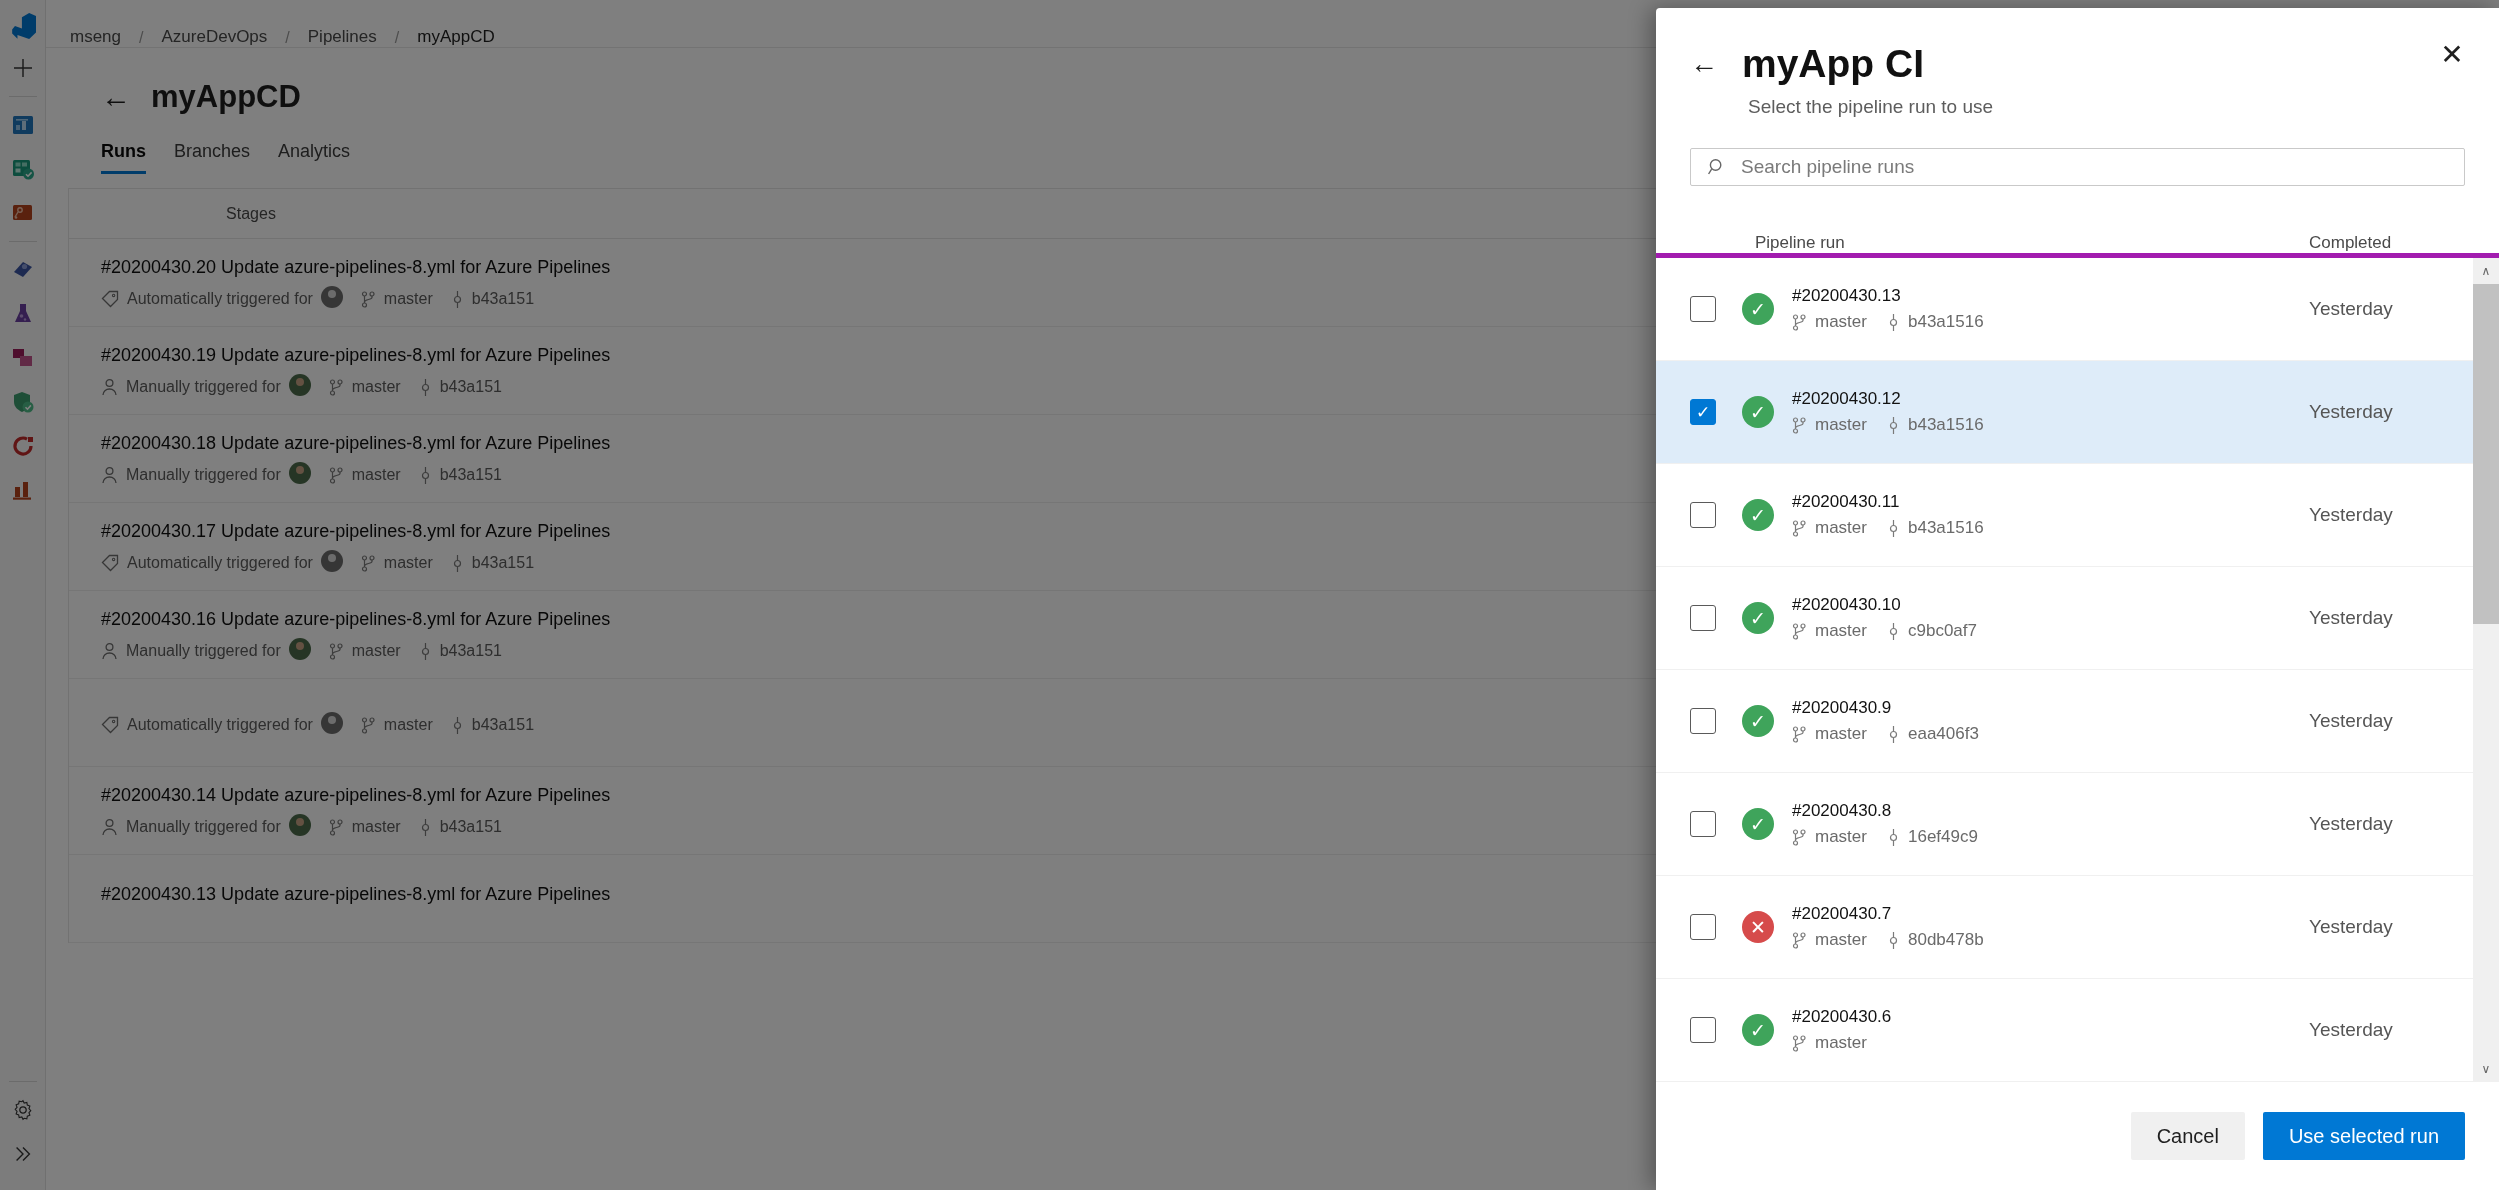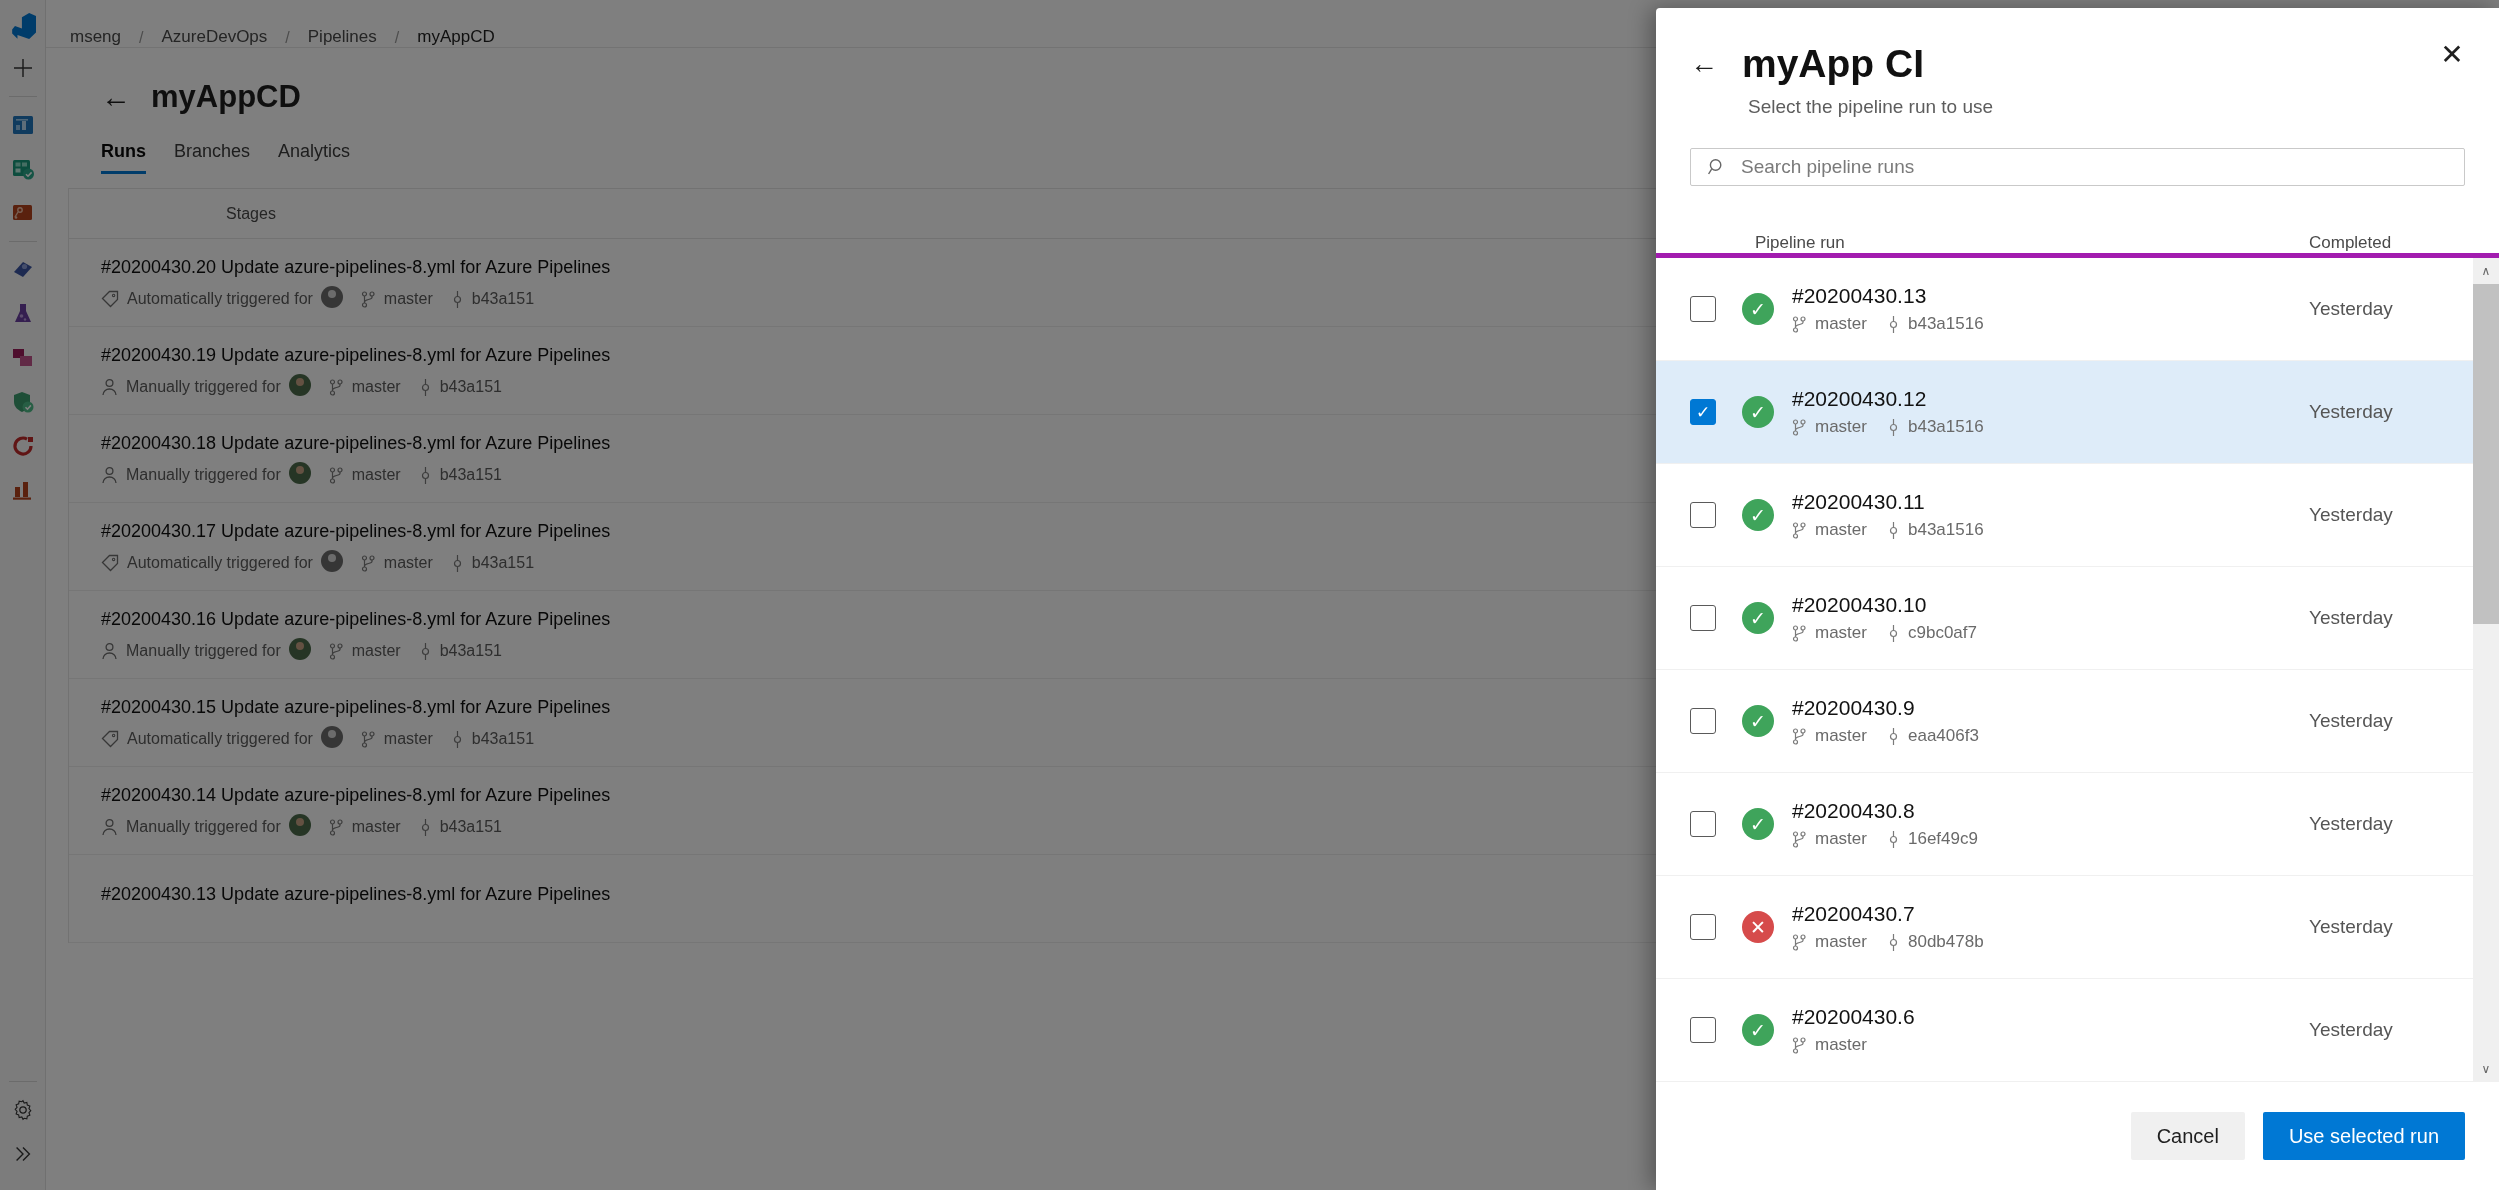--- a/index.html
+++ b/index.html
@@ -144,21 +144,21 @@
   .cbox.checked { background: #0078d4; border-color: #0078d4; }
   .cbox .tick { color: #fff; font-size: 17px; line-height: 1; display: none; }
   .cbox.checked .tick { display: block; }
 
   .lrow-status { margin-left: 26px; flex: none; }
   .status-circle.big { width: 32px; height: 32px; font-size: 19px; }
   .status-circle.ok.big { background: #3fa45b; }
   .status-circle.fail.big { background: #d64b4b; }
 
   .lrow-main { flex: 1; margin-left: 18px; }
-  .lrow-name { font-size: 21px; color: #121212; margin-bottom: 6px; }
+  .lrow-name { font-size: 17px; color: #121212; margin-bottom: 6px; }
   .lrow-meta { display: flex; align-items: center; gap: 8px; font-size: 17px; color: #6a6a6a; }
   .lrow-meta .gap { margin-left: 12px; }
   .lrow-completed { width: 190px; font-size: 19px; color: #555; }
 
   .panel-scrollbar {
     position: absolute; right: 0; top: 0; width: 26px; bottom: 0;
     background: #f0f0f0; display: flex; flex-direction: column; align-items: center;
   }
   .sb-arrow {
     height: 26px; width: 26px; display:flex; align-items:center; justify-content:center;
@@ -475,21 +475,20 @@
                   </span>
                   <span>b43a151</span>
                 </div>
               </div>
               <div class="tcell-stages">
                 <span class="status-circle ok">✓</span>
               </div>
             </div>
             <div class="trow">
               <div class="tcell-desc">
-                <div class="run-title">#20200430.15 Update azure-pipelines-8.yml for Azure Pipelines</div>
                 <div class="run-sub">
                   <span>
                     <svg class="icon-svg" width="18" height="18" viewBox="0 0 18 18">
                       <path d="M1.5 8.5L8.5 1.5h8v8l-7 7z" fill="none" stroke="#6f6f6f" stroke-width="1.3"></path>
                       <circle cx="12.6" cy="5.4" r="1.2" fill="none" stroke="#6f6f6f" stroke-width="1.1"></circle>
                     </svg>
                   </span>
                   <span>Automatically triggered for</span>
                   <span class="avatar-dot"></span>
                   <span class="gap">

